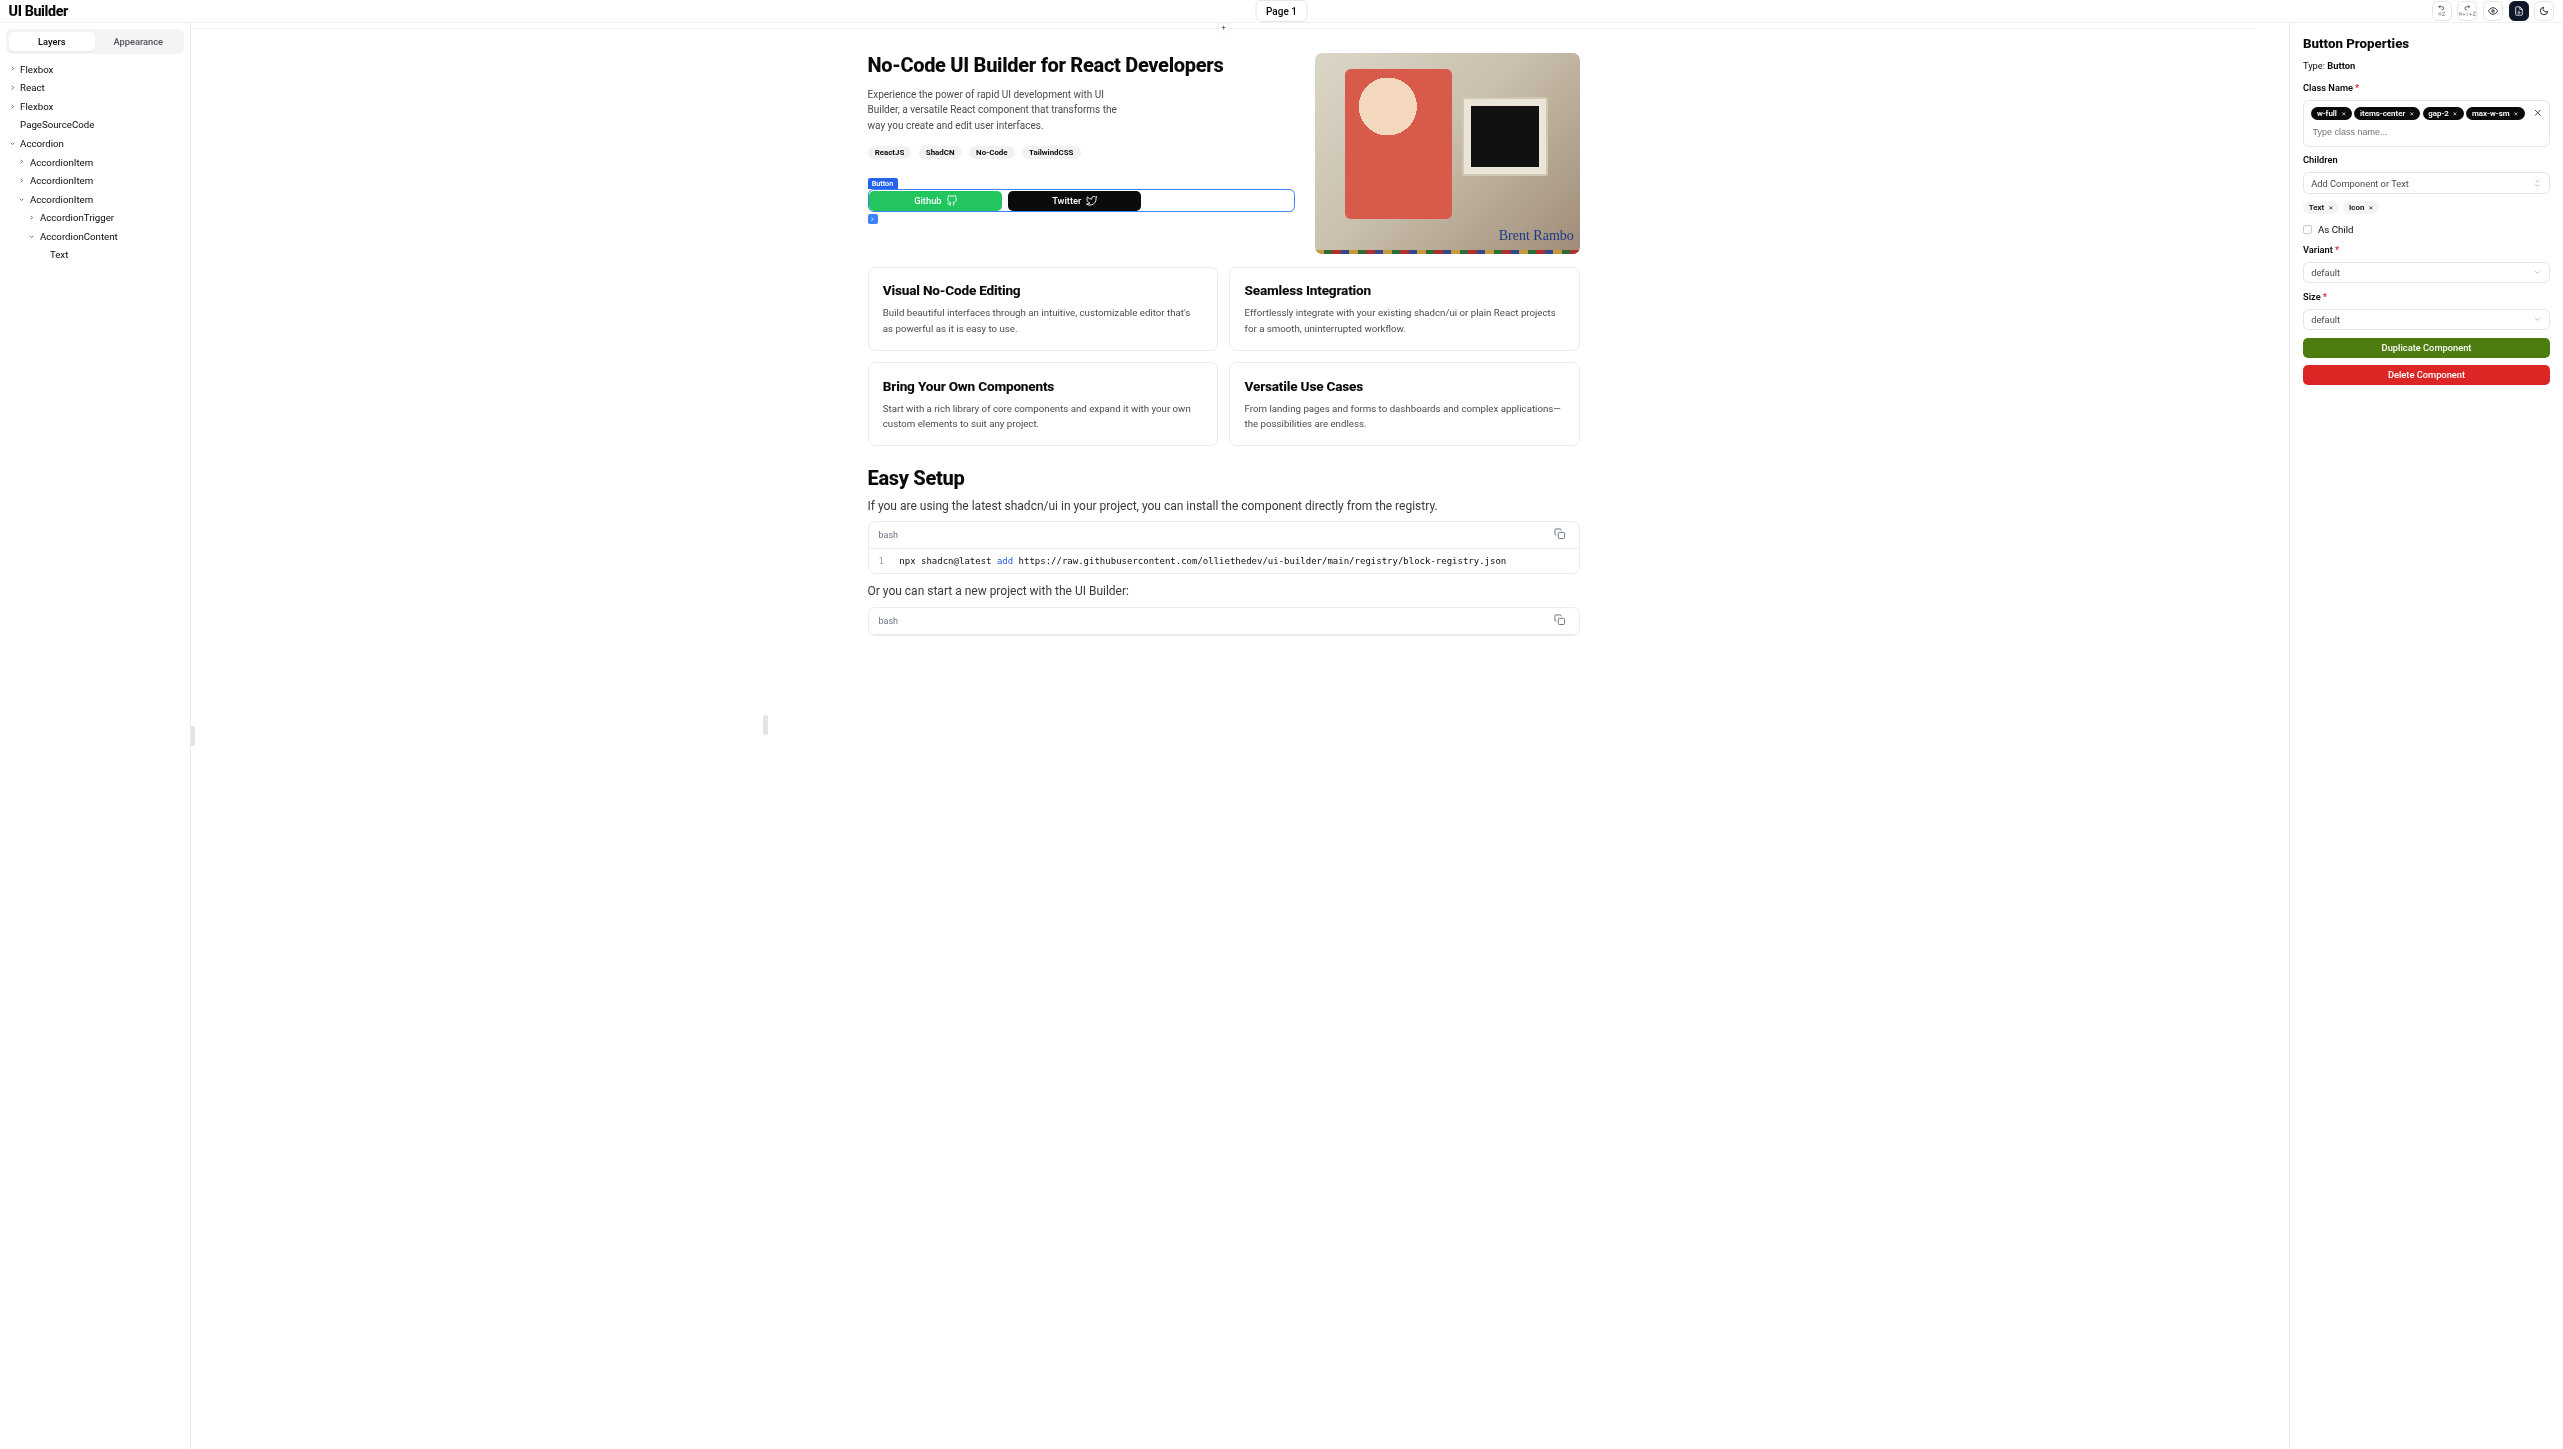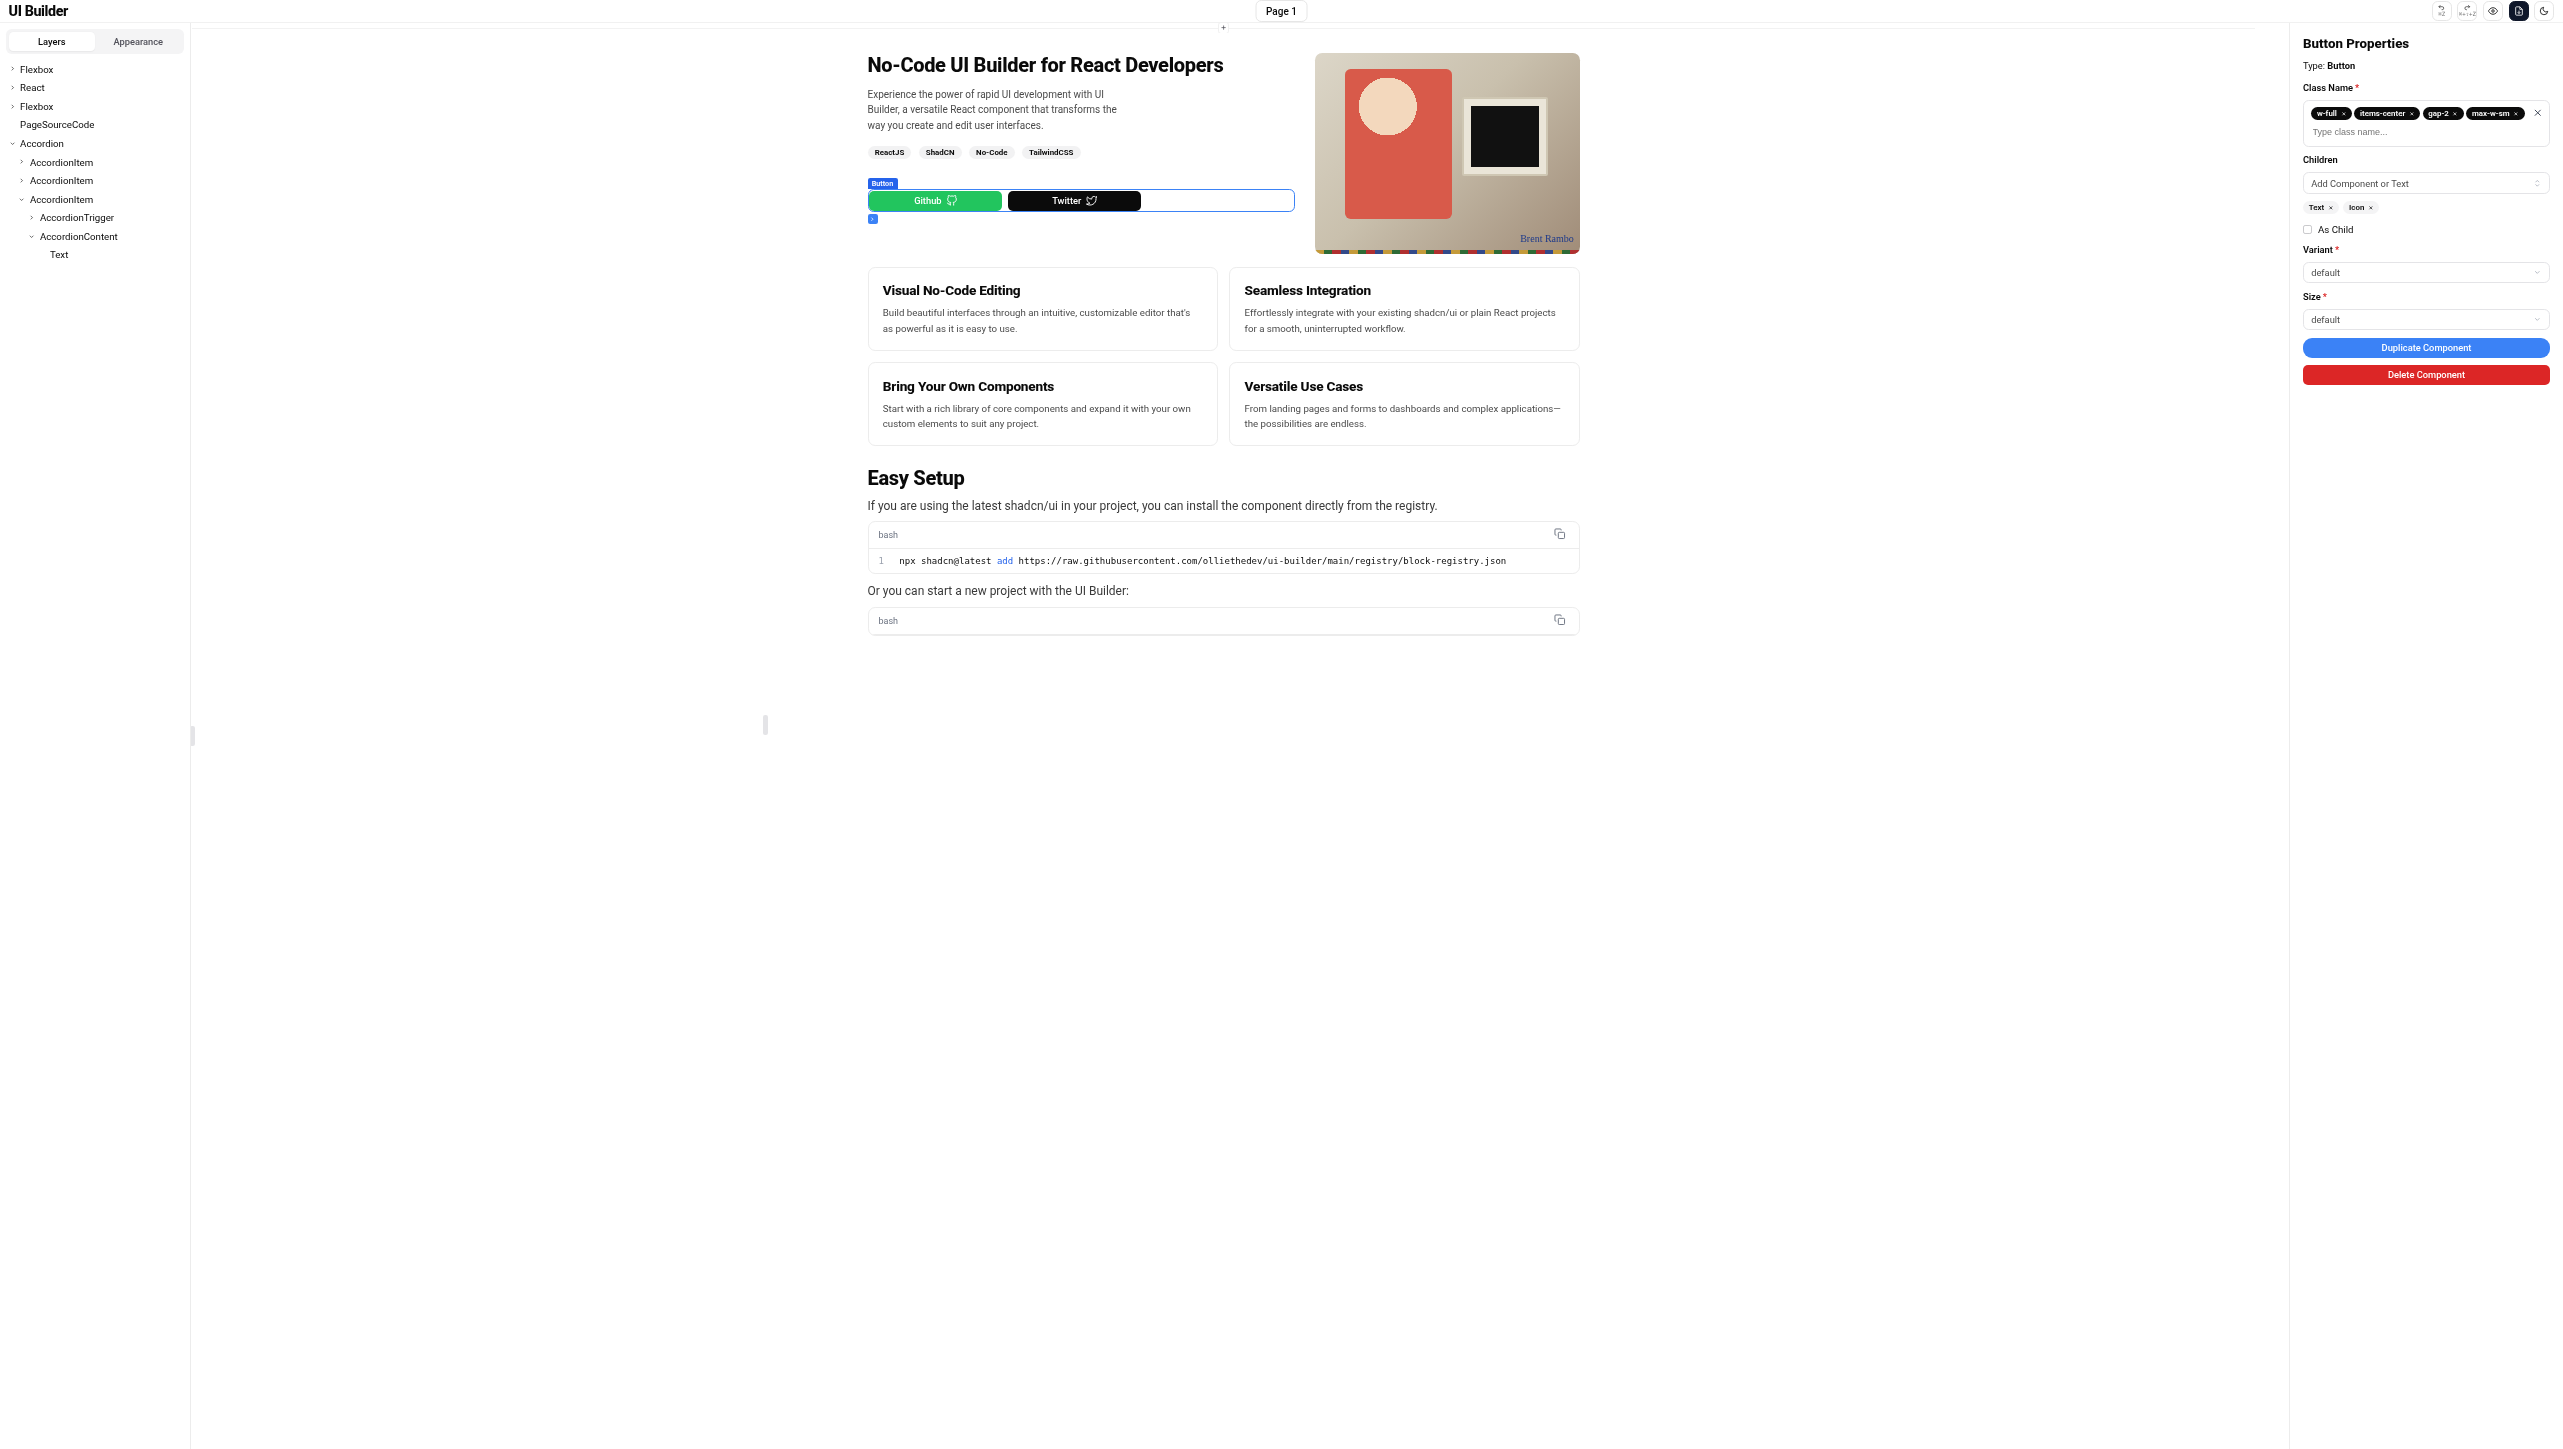--- a/index.html
+++ b/index.html
@@ -54,21 +54,21 @@
   .button-tag { font-size:7.2px; font-weight:600; color:#fff; background:#2563eb; padding:0.7px 4.3px; border-radius:2.1px 2.1px 0 0; display:inline-block; margin-bottom:-0.7px; }
   .cta-row { display:flex; gap:5.7px; width:272px; }
   .cta { flex:1; height:20px; border-radius:5px; display:flex; align-items:center; justify-content:center; gap:4.3px; font-size:9.3px; font-weight:500; cursor:pointer; }
   .cta.primary { background:#22c55e; color:#fff; }
   .cta.dark { background:#0b0b0b; color:#fff; }
   .selected-ring { border:0.7px solid #3b82f6; border-radius:5.7px; padding:0.7px; }
   .sel-handle { width:10px; height:10px; border-radius:2.1px; background:#3b82f6; color:#fff; display:flex; align-items:center; justify-content:center; margin-top:1.4px; cursor:pointer; }
 
   .hero-img { width:265px; height:201px; border-radius:7.2px; background:linear-gradient(135deg,#dcd6c8 0%,#c9c0ad 45%,#a08c78 100%); position:relative; overflow:hidden; }
   .hero-img .strip { position:absolute; bottom:0; left:0; right:0; height:4.3px; background:repeating-linear-gradient(90deg,#c49a3a 0 8.6px,#2e6b36 8.6px 17px,#b03030 17px 26px,#334a8a 26px 34px); }
-  .hero-img .sig { position:absolute; right:5.7px; bottom:10px; color:#1e3a8a; font-family:cursive; font-size:10px; }
+  .hero-img .sig { position:absolute; right:5.7px; bottom:10px; color:#1e3a8a; font-family:cursive; font-size:14px; }
   .hero-img .kid { position:absolute; left:30px; top:15.8px; width:107px; height:150px; background:radial-gradient(circle at 40% 25%, #f3d8bd 0 29px, transparent 29px), linear-gradient(#d85a4a,#d85a4a); border-radius:5.7px; }
   .hero-img .monitor { position:absolute; right:31.5px; top:44px; width:86px; height:79px; background:#eae5d8; border:2.9px solid #cfc7b3; border-radius:2.1px; }
   .hero-img .monitor::after { content:""; position:absolute; inset:7.2px; background:#111; }
 
   .cards { display:flex; gap:11.5px; margin-top:13px; flex-wrap:wrap; }
   .card { flex:1 1 45%; border:0.7px solid #ececec; border-radius:7.2px; padding:14.3px; min-width:201px; }
   .card h3 { font-size:13.6px; font-weight:800; margin-bottom:7.2px; letter-spacing:-0.2px; }
   .card p { font-size:9.7px; color:#4b4b4b; line-height:1.55; }
 
   .setup h2 { font-size:20px; font-weight:800; margin:20px 0 8.6px; letter-spacing:-0.3px; }
@@ -100,21 +100,21 @@
   .select-box { border:0.7px solid #e4e4e7; border-radius:5.7px; height:21.5px; display:flex; align-items:center; padding:0 7.2px; font-size:9.3px; color:#4b4b4b; justify-content:space-between; cursor:pointer; }
   .select-box .chev-ud { width:8.6px; height:8.6px; color:#9ca3af; }
 
   .chip-row { display:flex; gap:4.3px; }
   .chip.light { background:#f4f4f5; color:#0a0a0a; }
 
   .check-row { display:flex; align-items:center; gap:5.7px; margin:2.9px 0 1.4px; }
   .checkbox { width:9.3px; height:9.3px; border:0.7px solid #c9c9cc; border-radius:2.1px; }
 
   .wide-btn { height:20px; border-radius:5px; display:flex; align-items:center; justify-content:center; font-size:9.3px; font-weight:500; cursor:pointer; }
-  .wide-btn.dark { background:#3b82f6; color:#fff;border-radius:9px; }
+  .wide-btn.dark { background:#4d7c0f; color:#fff; }
   .wide-btn.red { background:#dc2626; color:#fff; }
 
   svg { display:block; }
 </style>
 </head>
 <body>
 
 <div class="topbar">
   <div class="title">UI Builder</div>
   <div class="center">

